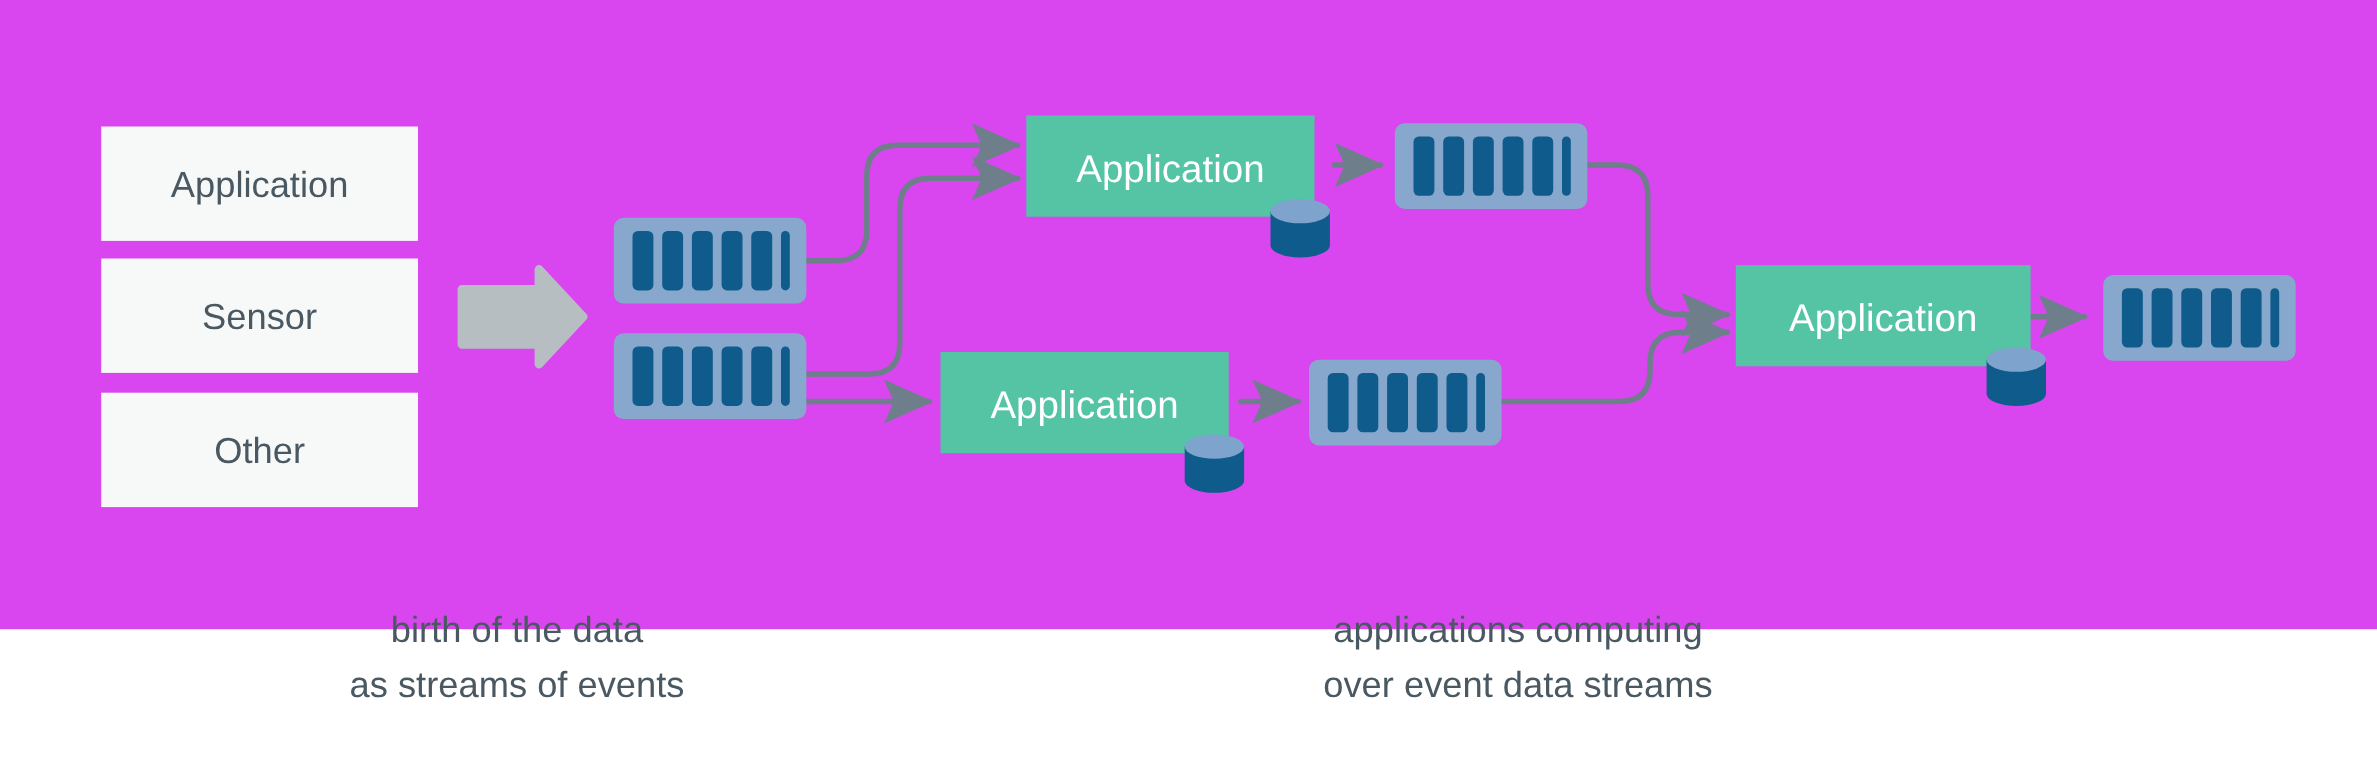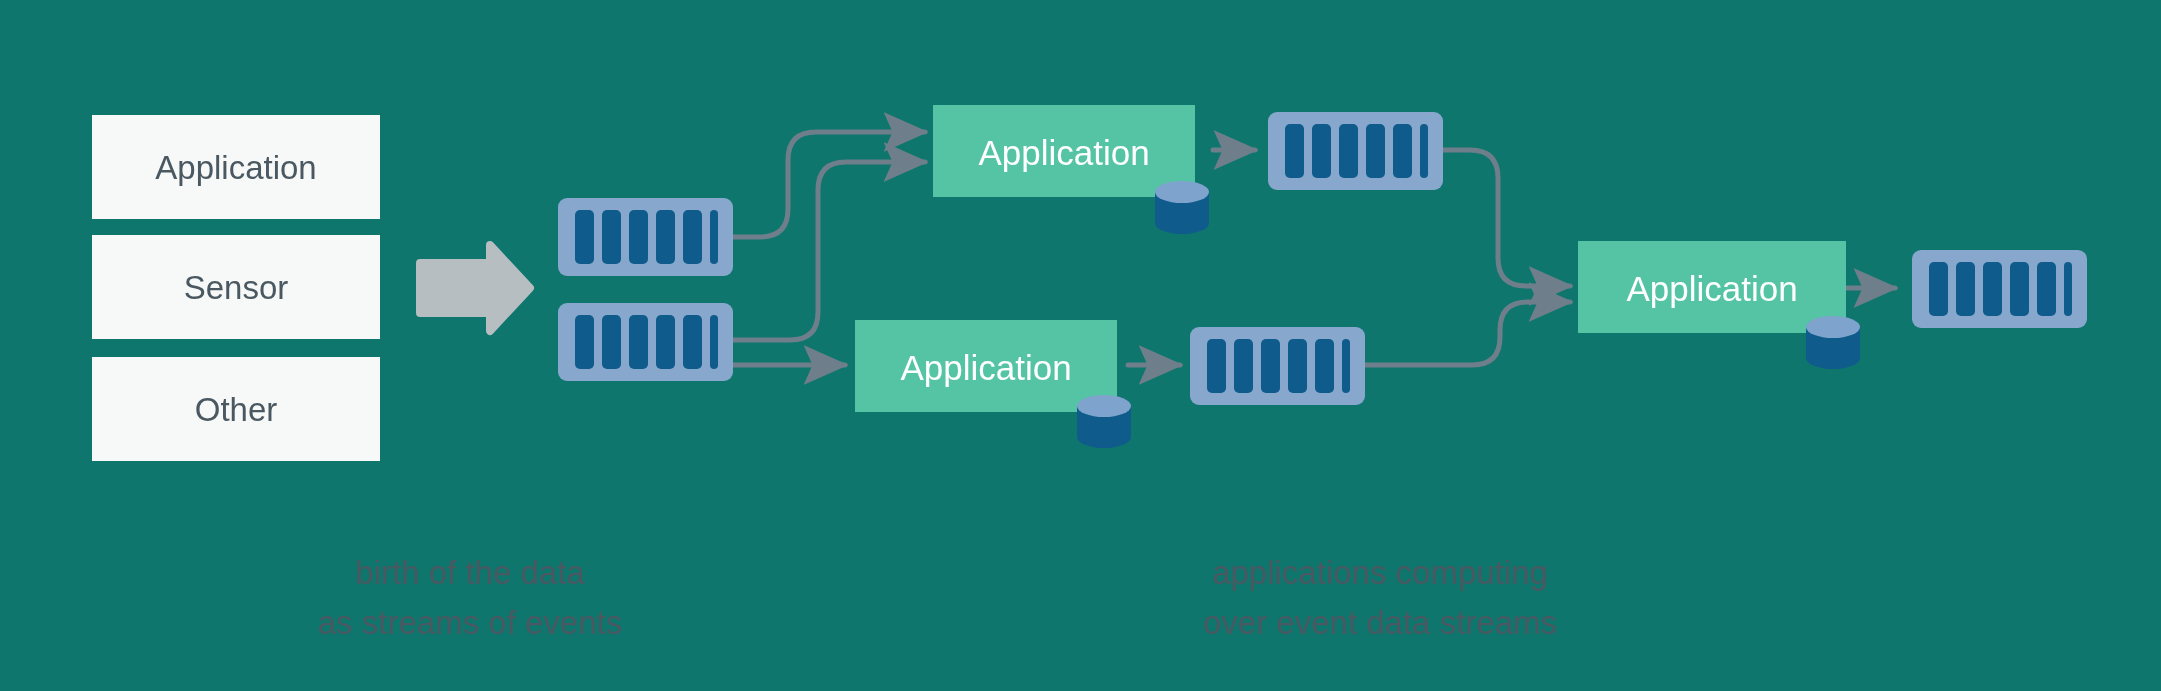--- a/index.html
+++ b/index.html
@@ -10,22 +10,22 @@
   }
   body {
     width: 2161px;
     height: 691px;
     font-family: "Liberation Sans", sans-serif;
     overflow: hidden;
   }
   #diagram-root {
     position: relative;
     width: 2161px;
-    height: 691px;
-    background: #0f766e;
+    height: 572px;
+    background: #d946ef;
     text-decoration: underline;
   }
   svg.canvas {
     position: absolute;
     top: 0;
     left: 0;
     width: 2161px;
     height: 691px;
     display: block;
   }

